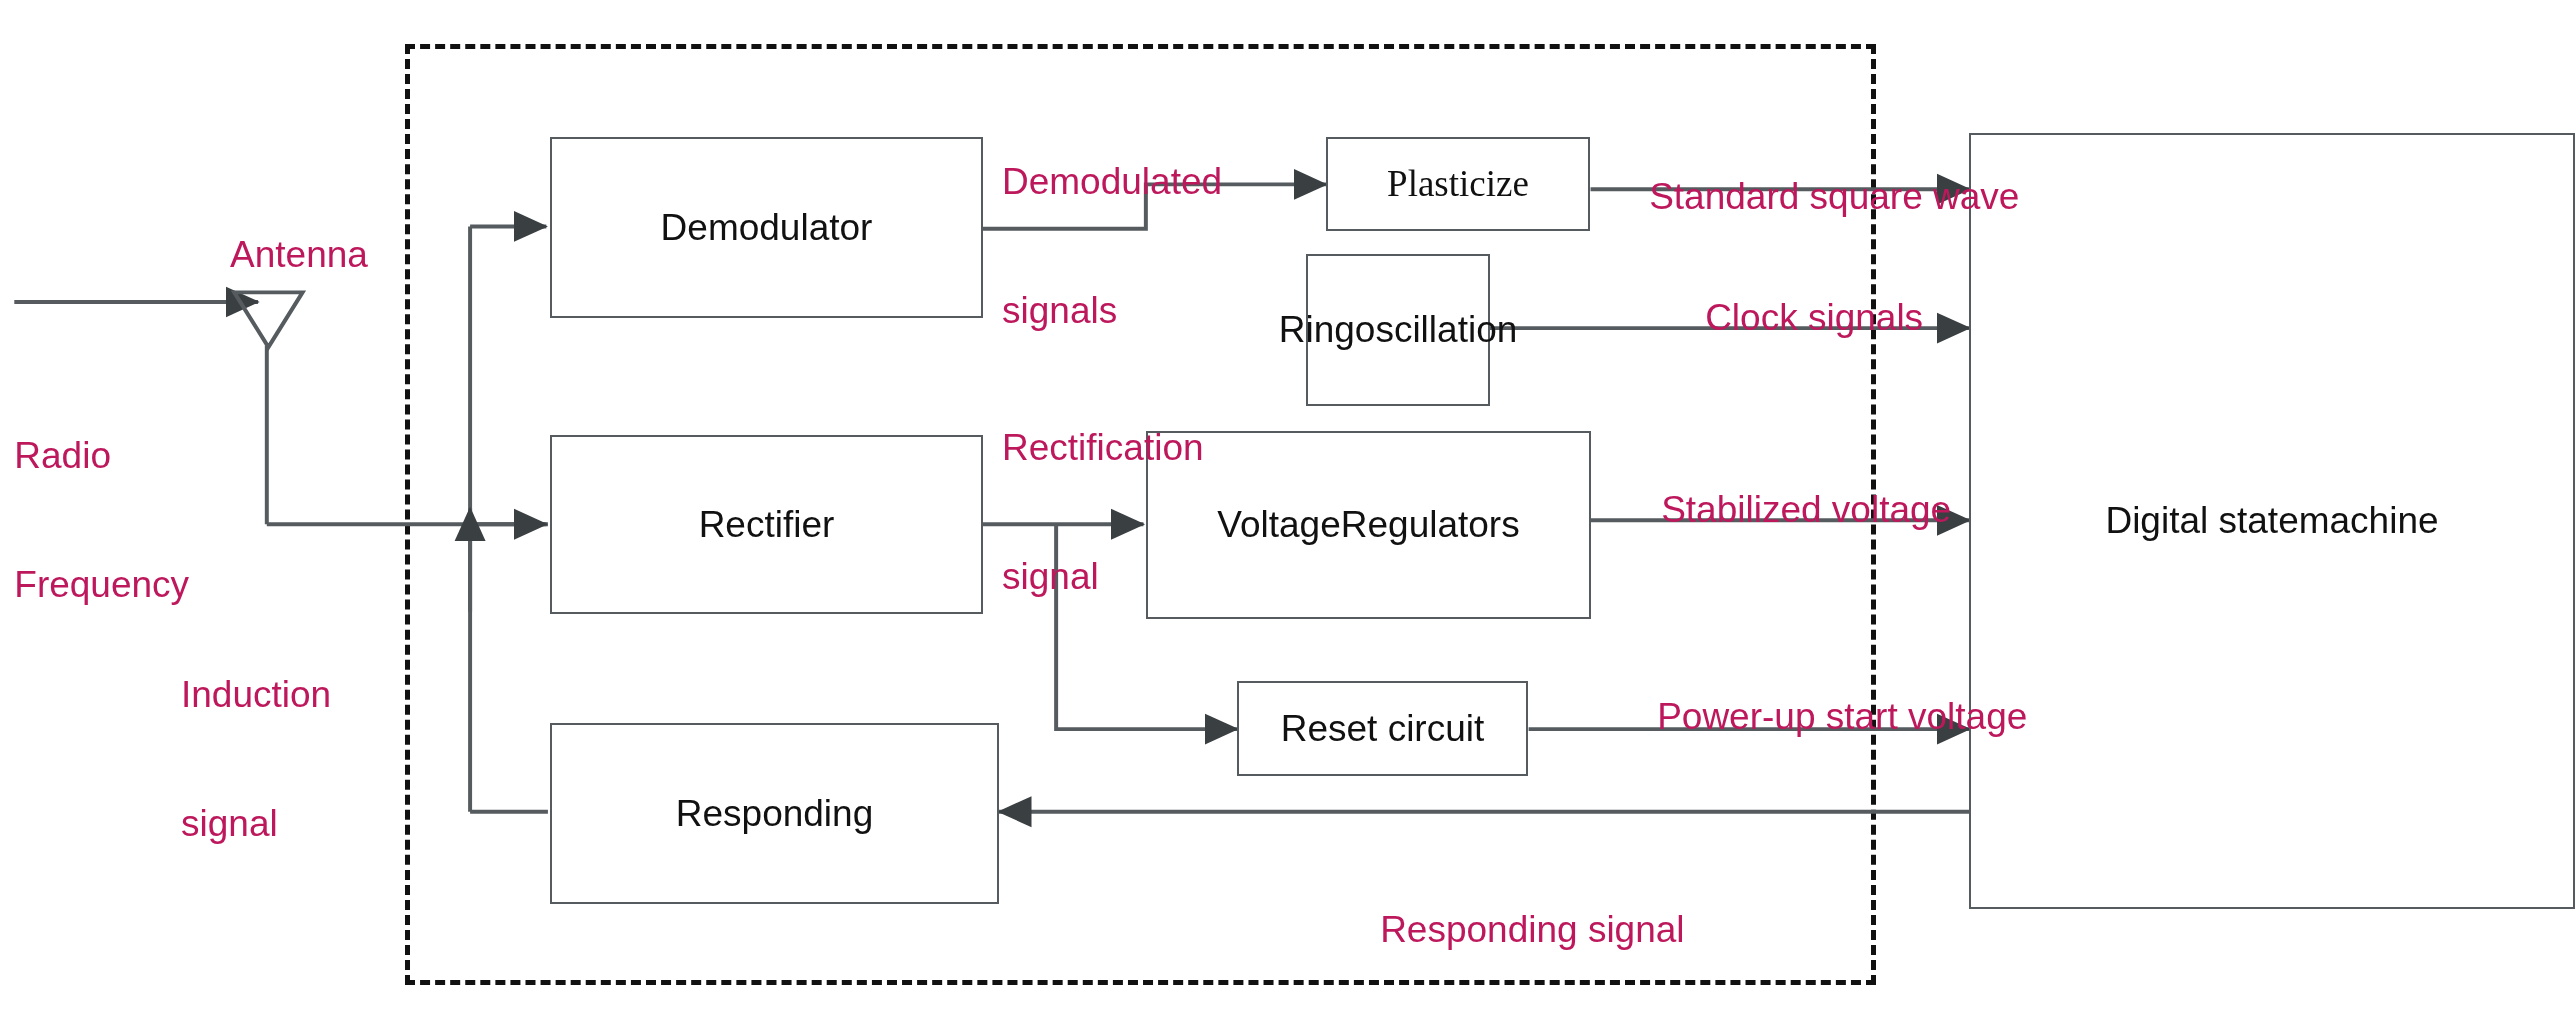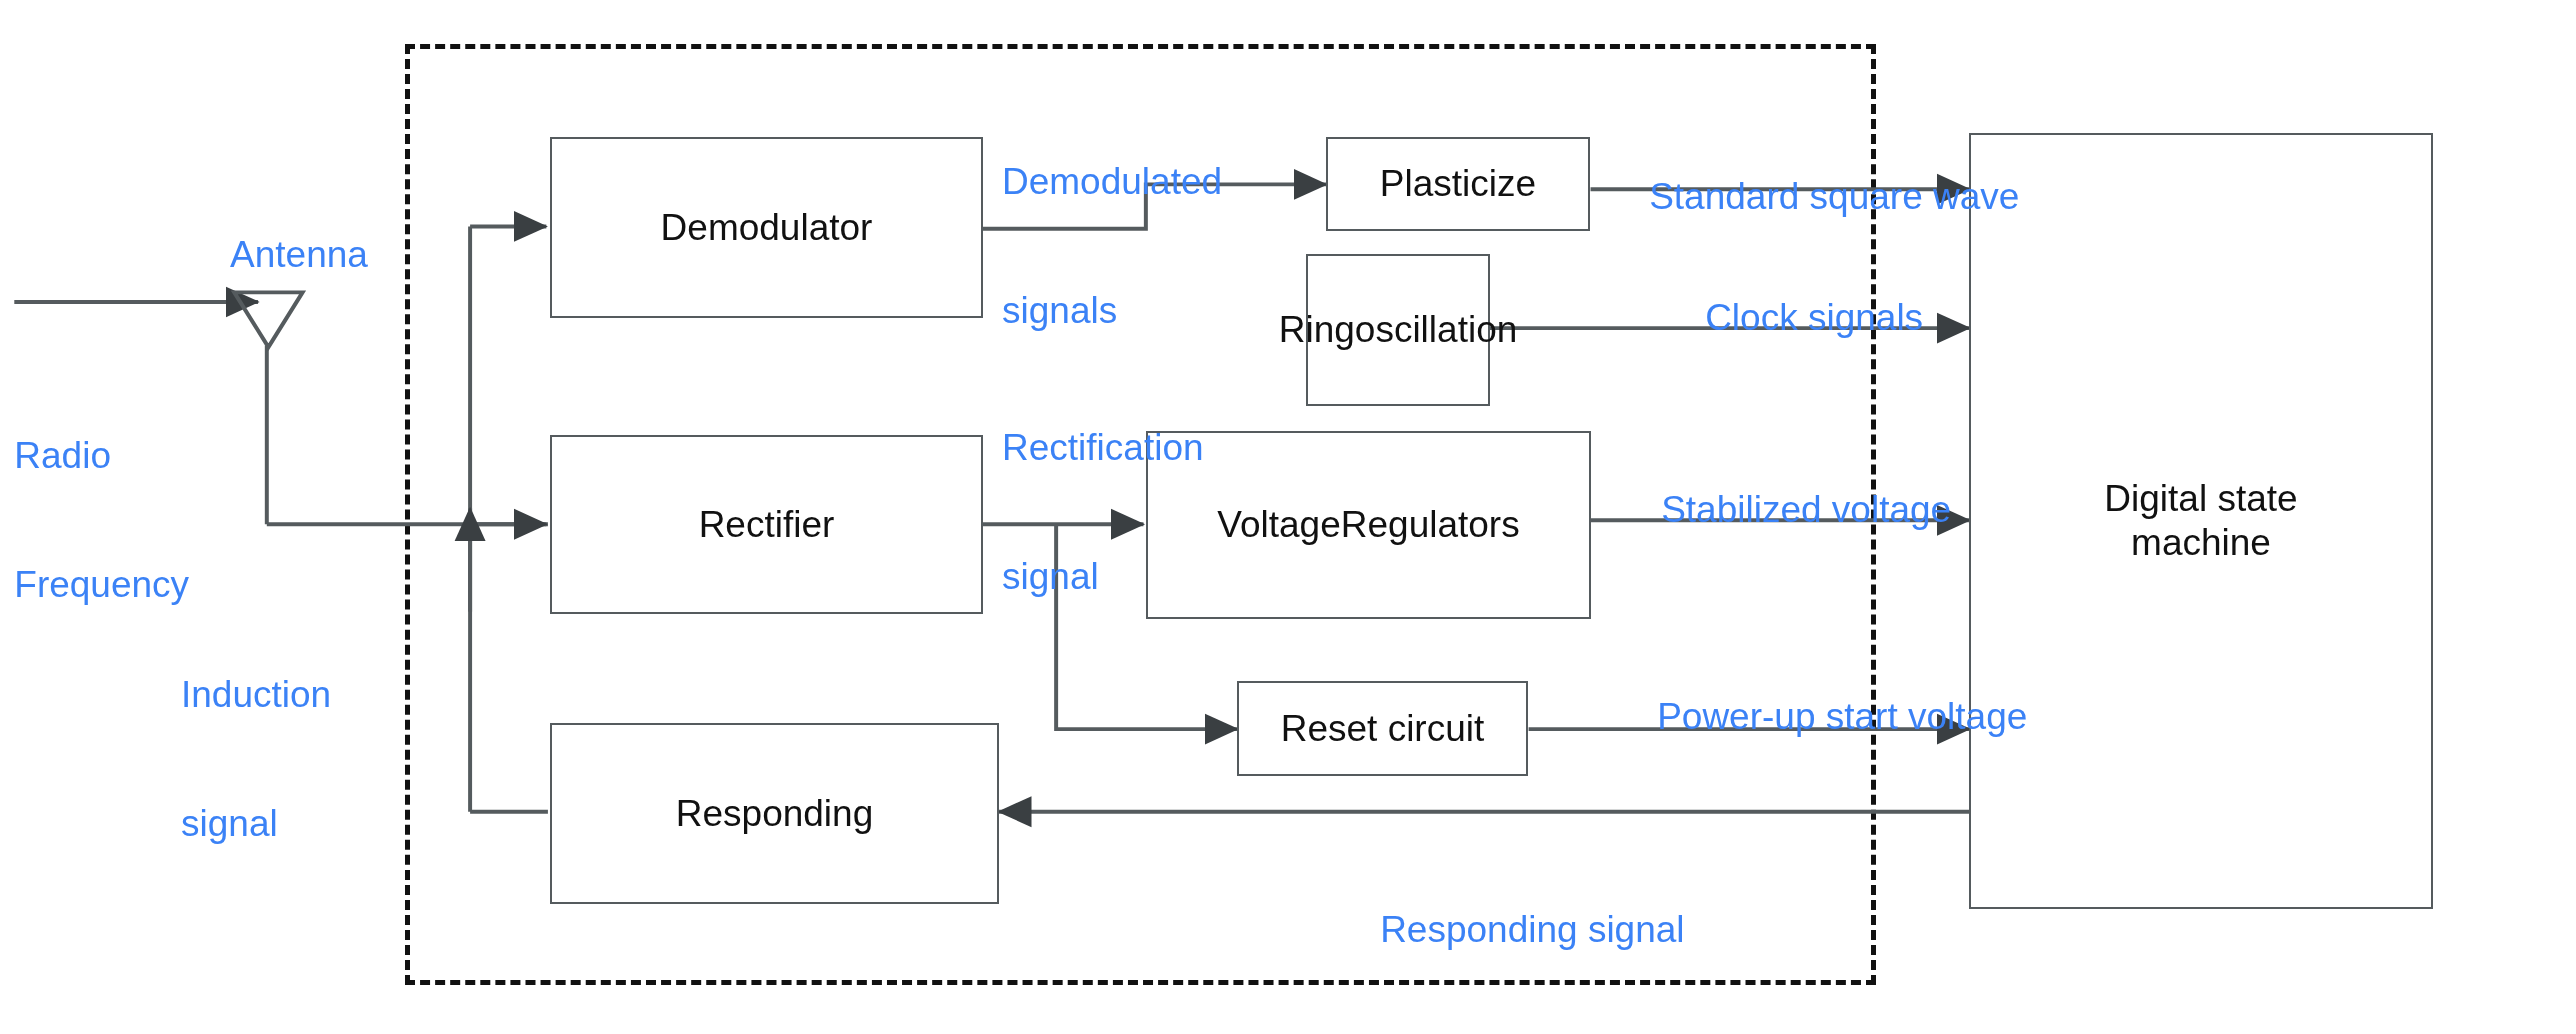--- a/index.html
+++ b/index.html
@@ -14,21 +14,21 @@
     box-sizing:border-box;
     display:flex;align-items:center;justify-content:center;
     text-align:center;
     color:#111;
     font-size:37px;
     line-height:1.18;
     font-family:"Liberation Sans", sans-serif;
   }
   .lbl{
     position:absolute;
-    color:#3b82f6;
+    color:#be185d;
     font-size:37px;
     line-height:1.16;
     white-space:pre;
     font-family:"Liberation Sans", sans-serif;
   }
   #dashbox{
     position:absolute;
     border:5.6px dashed #111;
     box-sizing:border-box;
     background:transparent;
@@ -96,39 +96,39 @@
   </div>
 
   <div class="blk" style="left:550px;top:435px;width:433px;height:179px;text-align:right;">
     <span>Rectifier</span>
   </div>
 
   <div class="blk" style="left:550px;top:723px;width:449px;height:181px;">
     <span>Responding</span>
   </div>
 
-  <div class="blk" style="left:1326px;top:137px;width:264px;height:94px;">
+  <div class="blk" style="left:1326px;top:137px;width:264px;height:94px;font-family:Liberation Serif, serif;">
     <span>Plasticize</span>
   </div>
 
   <div class="blk" style="left:1306px;top:254px;width:184px;height:152px;">
     <span>Ring</span>
     <span>oscillation</span>
   </div>
 
   <div class="blk" style="left:1146px;top:431px;width:445px;height:188px;flex-direction:row;">
     <span>Voltage</span>
     <span>Regulators</span>
   </div>
 
   <div class="blk" style="left:1237px;top:681px;width:291px;height:95px;">
     <span>Reset circuit</span>
   </div>
 
-  <div class="blk" style="left:1969px;top:133px;width:464px;height:776px;flex-direction:column;">
+  <div class="blk" style="left:1969px;top:133px;width:606px;height:776px;">
     <span>Digital state</span>
     <span>machine</span>
   </div>
 
   <div class="lbl" style="left:191px;top:191px;">
     <span>Antenna</span>
   </div>
 
   <div class="lbl" style="left:14.3px;top:349px;">
     <div>Radio</div>

